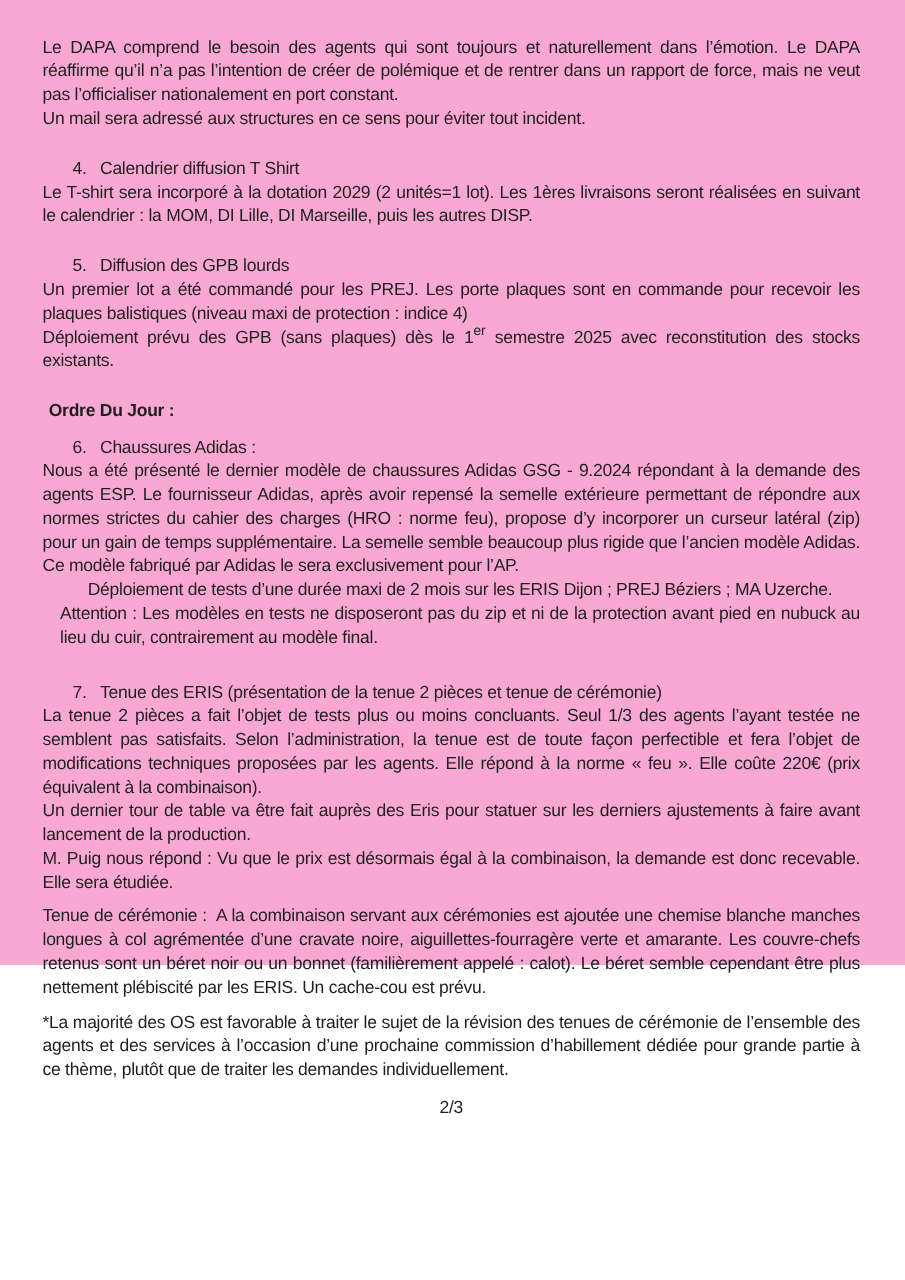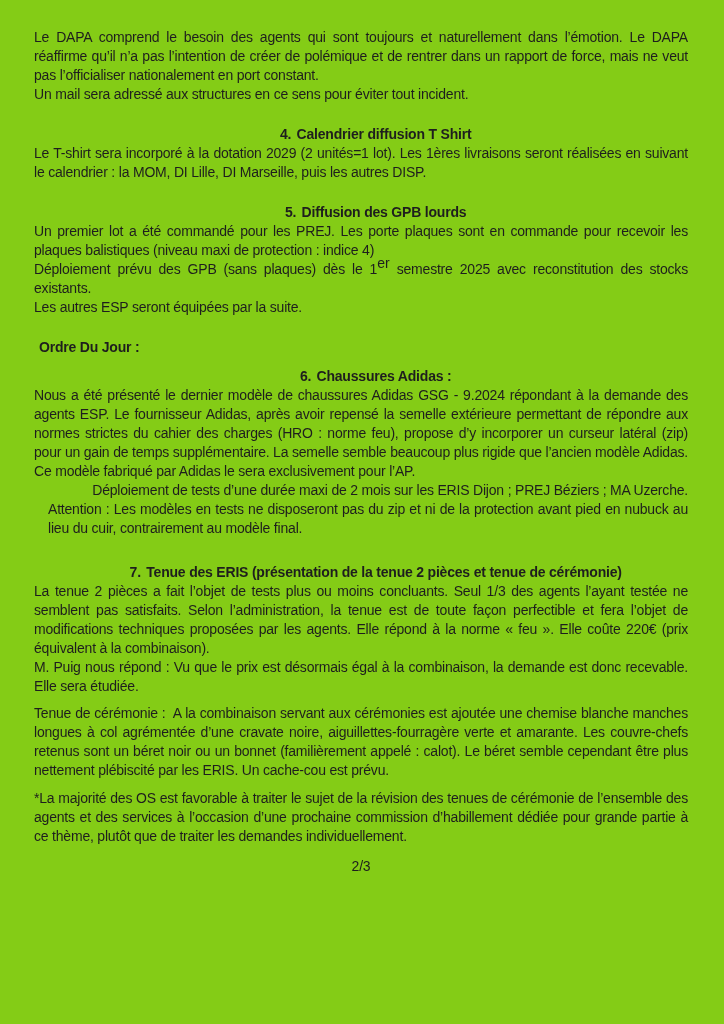--- a/index.html
+++ b/index.html
@@ -10,35 +10,34 @@
     overflow: hidden;
     color: #1e1e1e;
     font-family: "Liberation Sans", "DejaVu Sans", sans-serif;
     font-size: 14px;
     line-height: 19px;
     letter-spacing: -0.2px;
     -webkit-font-smoothing: antialiased;
   }
   .page {
     width: 724px;
-    height: 1024px;
+    height: 772px;
     padding: 28px 36px 0 34px;
-    background: #84cc16;
+    background: #f9a8d4;
   }
   .para {
     text-align: justify;
     text-justify: inter-word;
   }
-  .para.no-justify { text-align: right; }
+  .para.no-justify { text-align: center; }
   .indent { padding-left: 14px; }
   .heading {
-    font-weight: bold;
+    font-weight: normal;
     padding-left: 24px;
     white-space: nowrap;
-    text-align: center;
   }
   .heading .hnum {
     display: inline-block;
     min-width: 22px;
   }
   .mt-blank   { margin-top: 21px; }
   .mt-h6      { margin-top: 10px; }
   .mt-h7      { margin-top: 25px; }
   .mt-sps     { margin-top: 13px; }
   .mt-cerem   { margin-top: 8px; }
@@ -46,21 +45,21 @@
   .ordre {
     margin-top: 21px;
     padding-left: 5px;
     font-weight: bold;
   }
   .ordre .ordre-label {
     text-underline-offset: 3px;
     text-decoration-thickness: 1.5px;
   }
   sup {
-    font-size: 14px;
+    font-size: 11px;
     line-height: 0;
     vertical-align: super;
     letter-spacing: 0;
   }
   .footer {
     margin-top: 11px;
     text-align: center;
   }
 </style>
 </head>
@@ -74,37 +73,37 @@
   <div class="heading mt-blank">
     <span class="hnum">4.</span><span>Calendrier diffusion T Shirt</span>
   </div>
   <p class="para">Le T-shirt sera incorporé à la dotation 2029 (2 unités=1 lot). Les 1ères livraisons seront réalisées en suivant le calendrier : la MOM, DI Lille, DI Marseille, puis les autres DISP.</p>
 
   <div class="heading mt-blank">
     <span class="hnum">5.</span><span>Diffusion des GPB lourds</span>
   </div>
   <p class="para">Un premier lot a été commandé pour les PREJ. Les porte plaques sont en commande pour recevoir les plaques balistiques (niveau maxi de protection : indice 4)</p>
   <p class="para"><span>Déploiement prévu des GPB (sans plaques) dès le 1</span><sup>er</sup><span> semestre 2025 avec reconstitution des stocks existants.</span></p>
-  <p class="para">Les autres ESP seront équipées par la suite.</p>
 
   <div class="ordre">
     <span class="ordre-label">Ordre Du Jour</span><span> :</span>
   </div>
 
   <div class="heading mt-h6">
     <span class="hnum">6.</span><span>Chaussures Adidas :</span>
   </div>
   <p class="para">Nous a été présenté le dernier modèle de chaussures Adidas GSG - 9.2024 répondant à la demande des agents ESP. Le fournisseur Adidas, après avoir repensé la semelle extérieure permettant de répondre aux normes strictes du cahier des charges (HRO : norme feu), propose d’y incorporer un curseur latéral (zip) pour un gain de temps supplémentaire. La semelle semble beaucoup plus rigide que l’ancien modèle Adidas. Ce modèle fabriqué par Adidas le sera exclusivement pour l’AP.</p>
   <p class="para no-justify indent">Déploiement de tests d’une durée maxi de 2 mois sur les ERIS Dijon ; PREJ Béziers ; MA Uzerche.</p>
   <p class="para indent">Attention : Les modèles en tests ne disposeront pas du zip et ni de la protection avant pied en nubuck au lieu du cuir, contrairement au modèle final.</p>
 
   <div class="heading mt-h7">
     <span class="hnum">7.</span><span>Tenue des ERIS (présentation de la tenue 2 pièces et tenue de cérémonie)</span>
   </div>
   <p class="para">La tenue 2 pièces a fait l’objet de tests plus ou moins concluants. Seul 1/3 des agents l’ayant testée ne semblent pas satisfaits. Selon l’administration, la tenue est de toute façon perfectible et fera l’objet de modifications techniques proposées par les agents. Elle répond à la norme « feu ». Elle coûte 220€ (prix équivalent à la combinaison).</p>
+  <p class="para">Un dernier tour de table va être fait auprès des Eris pour statuer sur les derniers ajustements à faire avant lancement de la production.</p>
 
   <p class="para">M. Puig nous répond : Vu que le prix est désormais égal à la combinaison, la demande est donc recevable. Elle sera étudiée.</p>
 
   <p class="para mt-cerem">Tenue de cérémonie :&nbsp; A la combinaison servant aux cérémonies est ajoutée une chemise blanche manches longues à col agrémentée d’une cravate noire, aiguillettes-fourragère verte et amarante. Les couvre-chefs retenus sont un béret noir ou un bonnet (familièrement appelé : calot). Le béret semble cependant être plus nettement plébiscité par les ERIS. Un cache-cou est prévu.</p>
 
   <p class="para mt-os">*La majorité des OS est favorable à traiter le sujet de la révision des tenues de cérémonie de l’ensemble des agents et des services à l’occasion d’une prochaine commission d’habillement dédiée pour grande partie à ce thème, plutôt que de traiter les demandes individuellement.</p>
 
   <div class="footer">2/3</div>
 
 </div>

